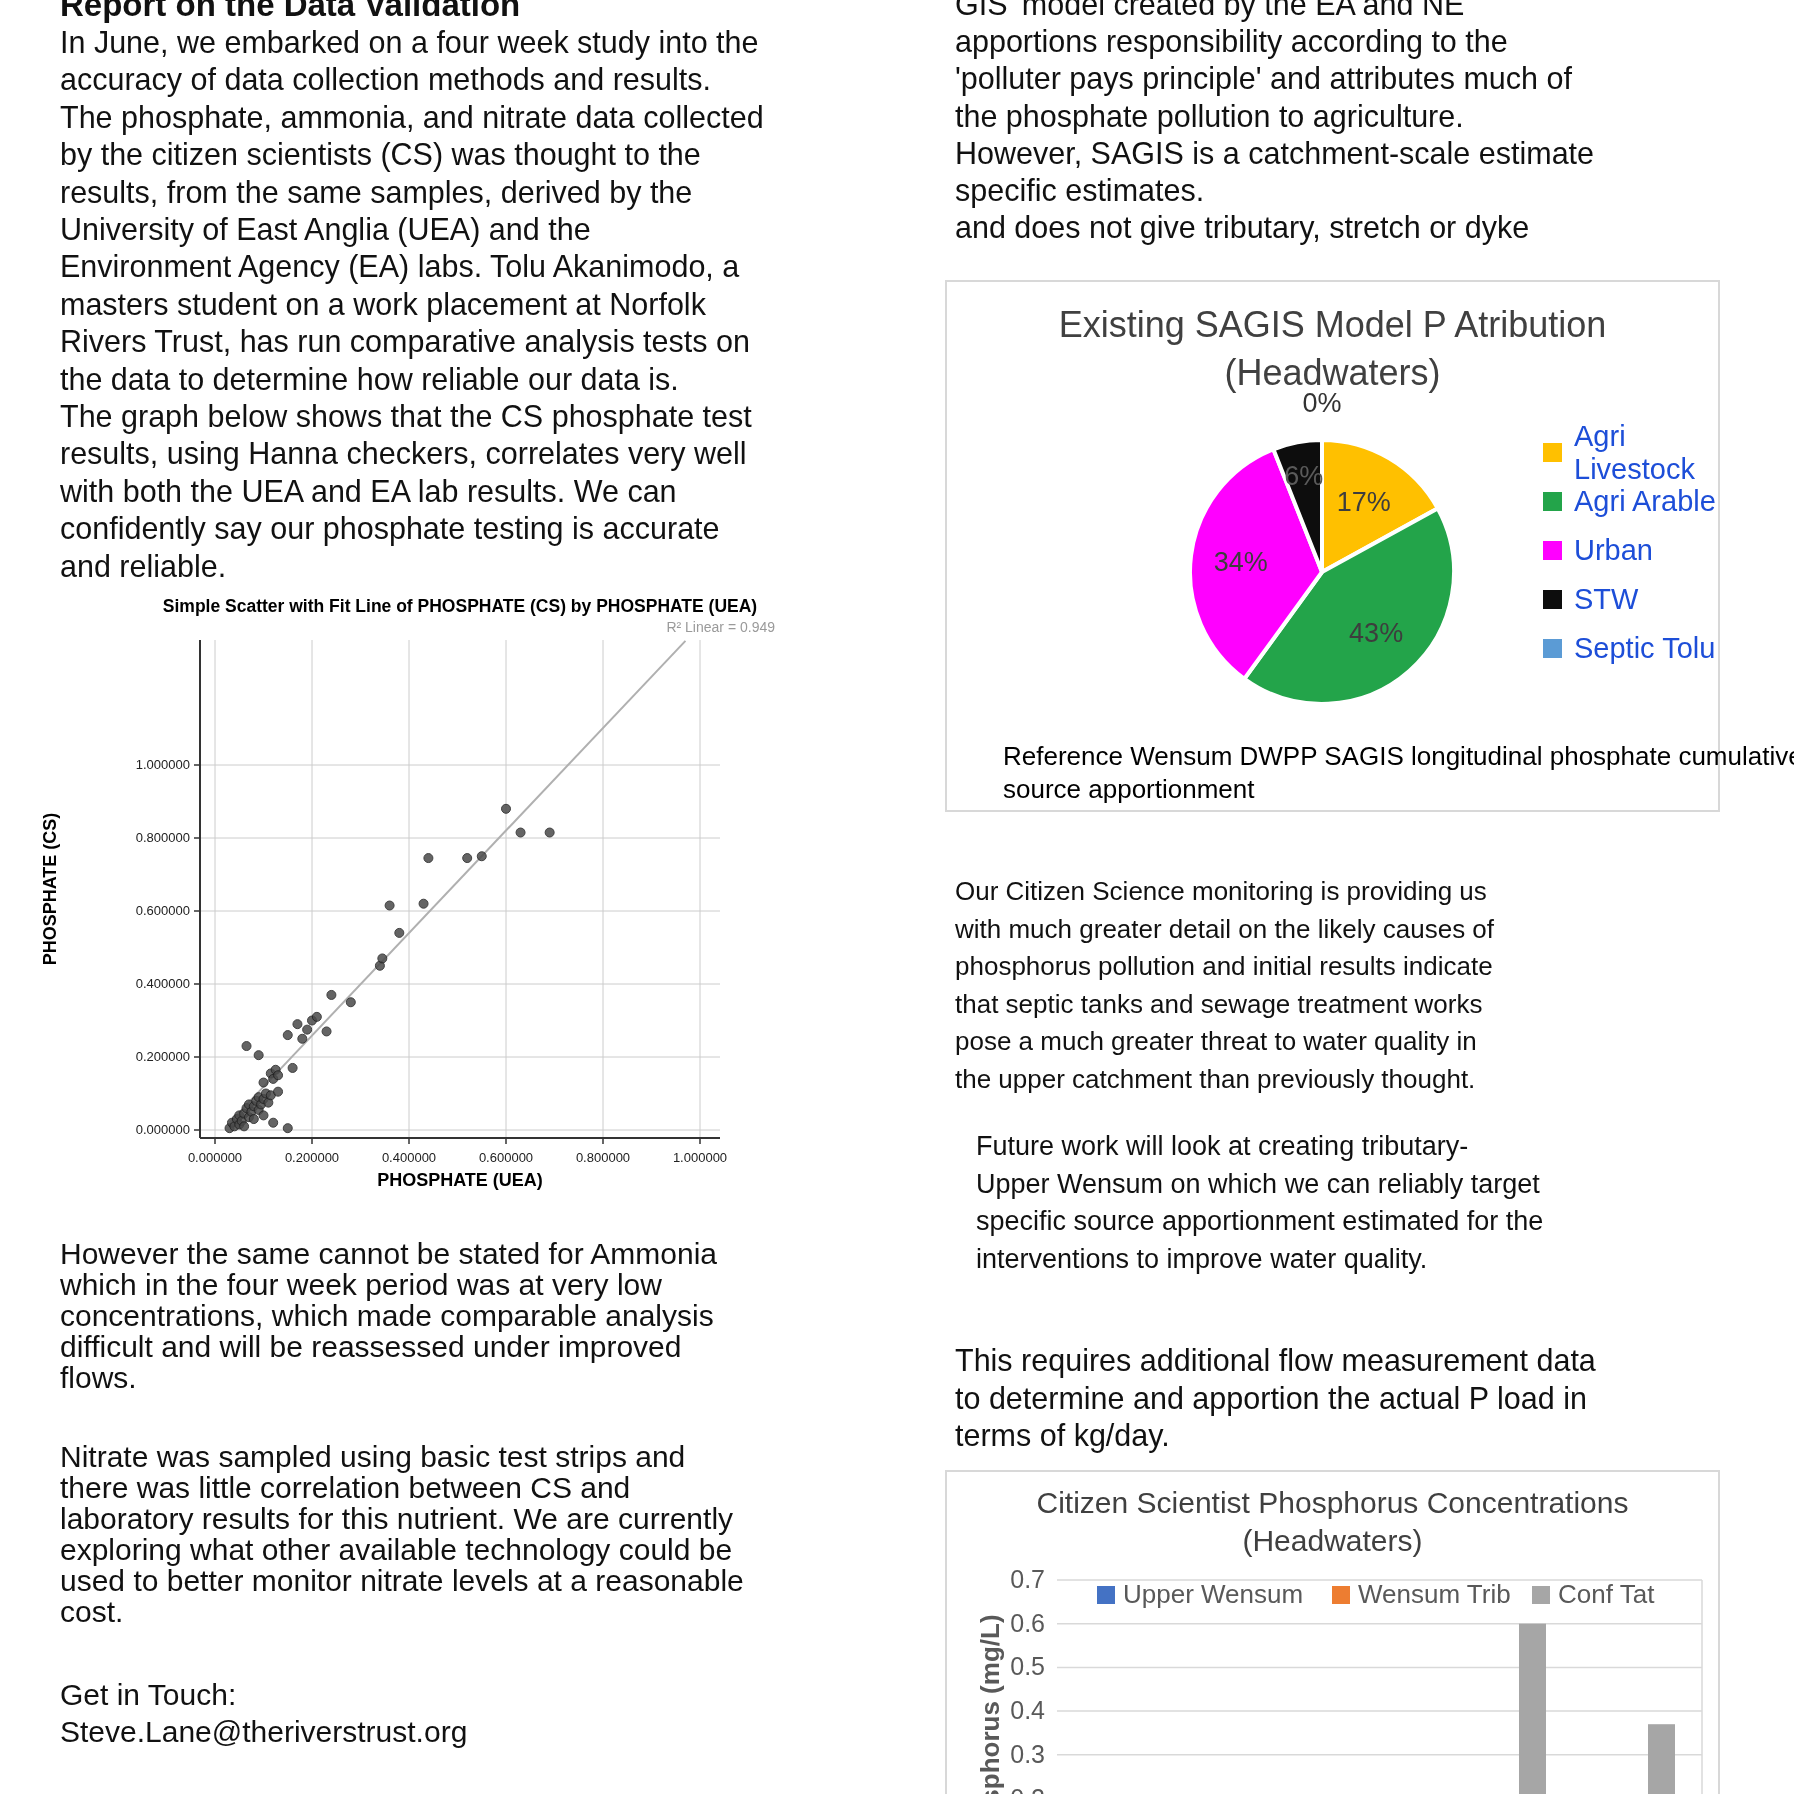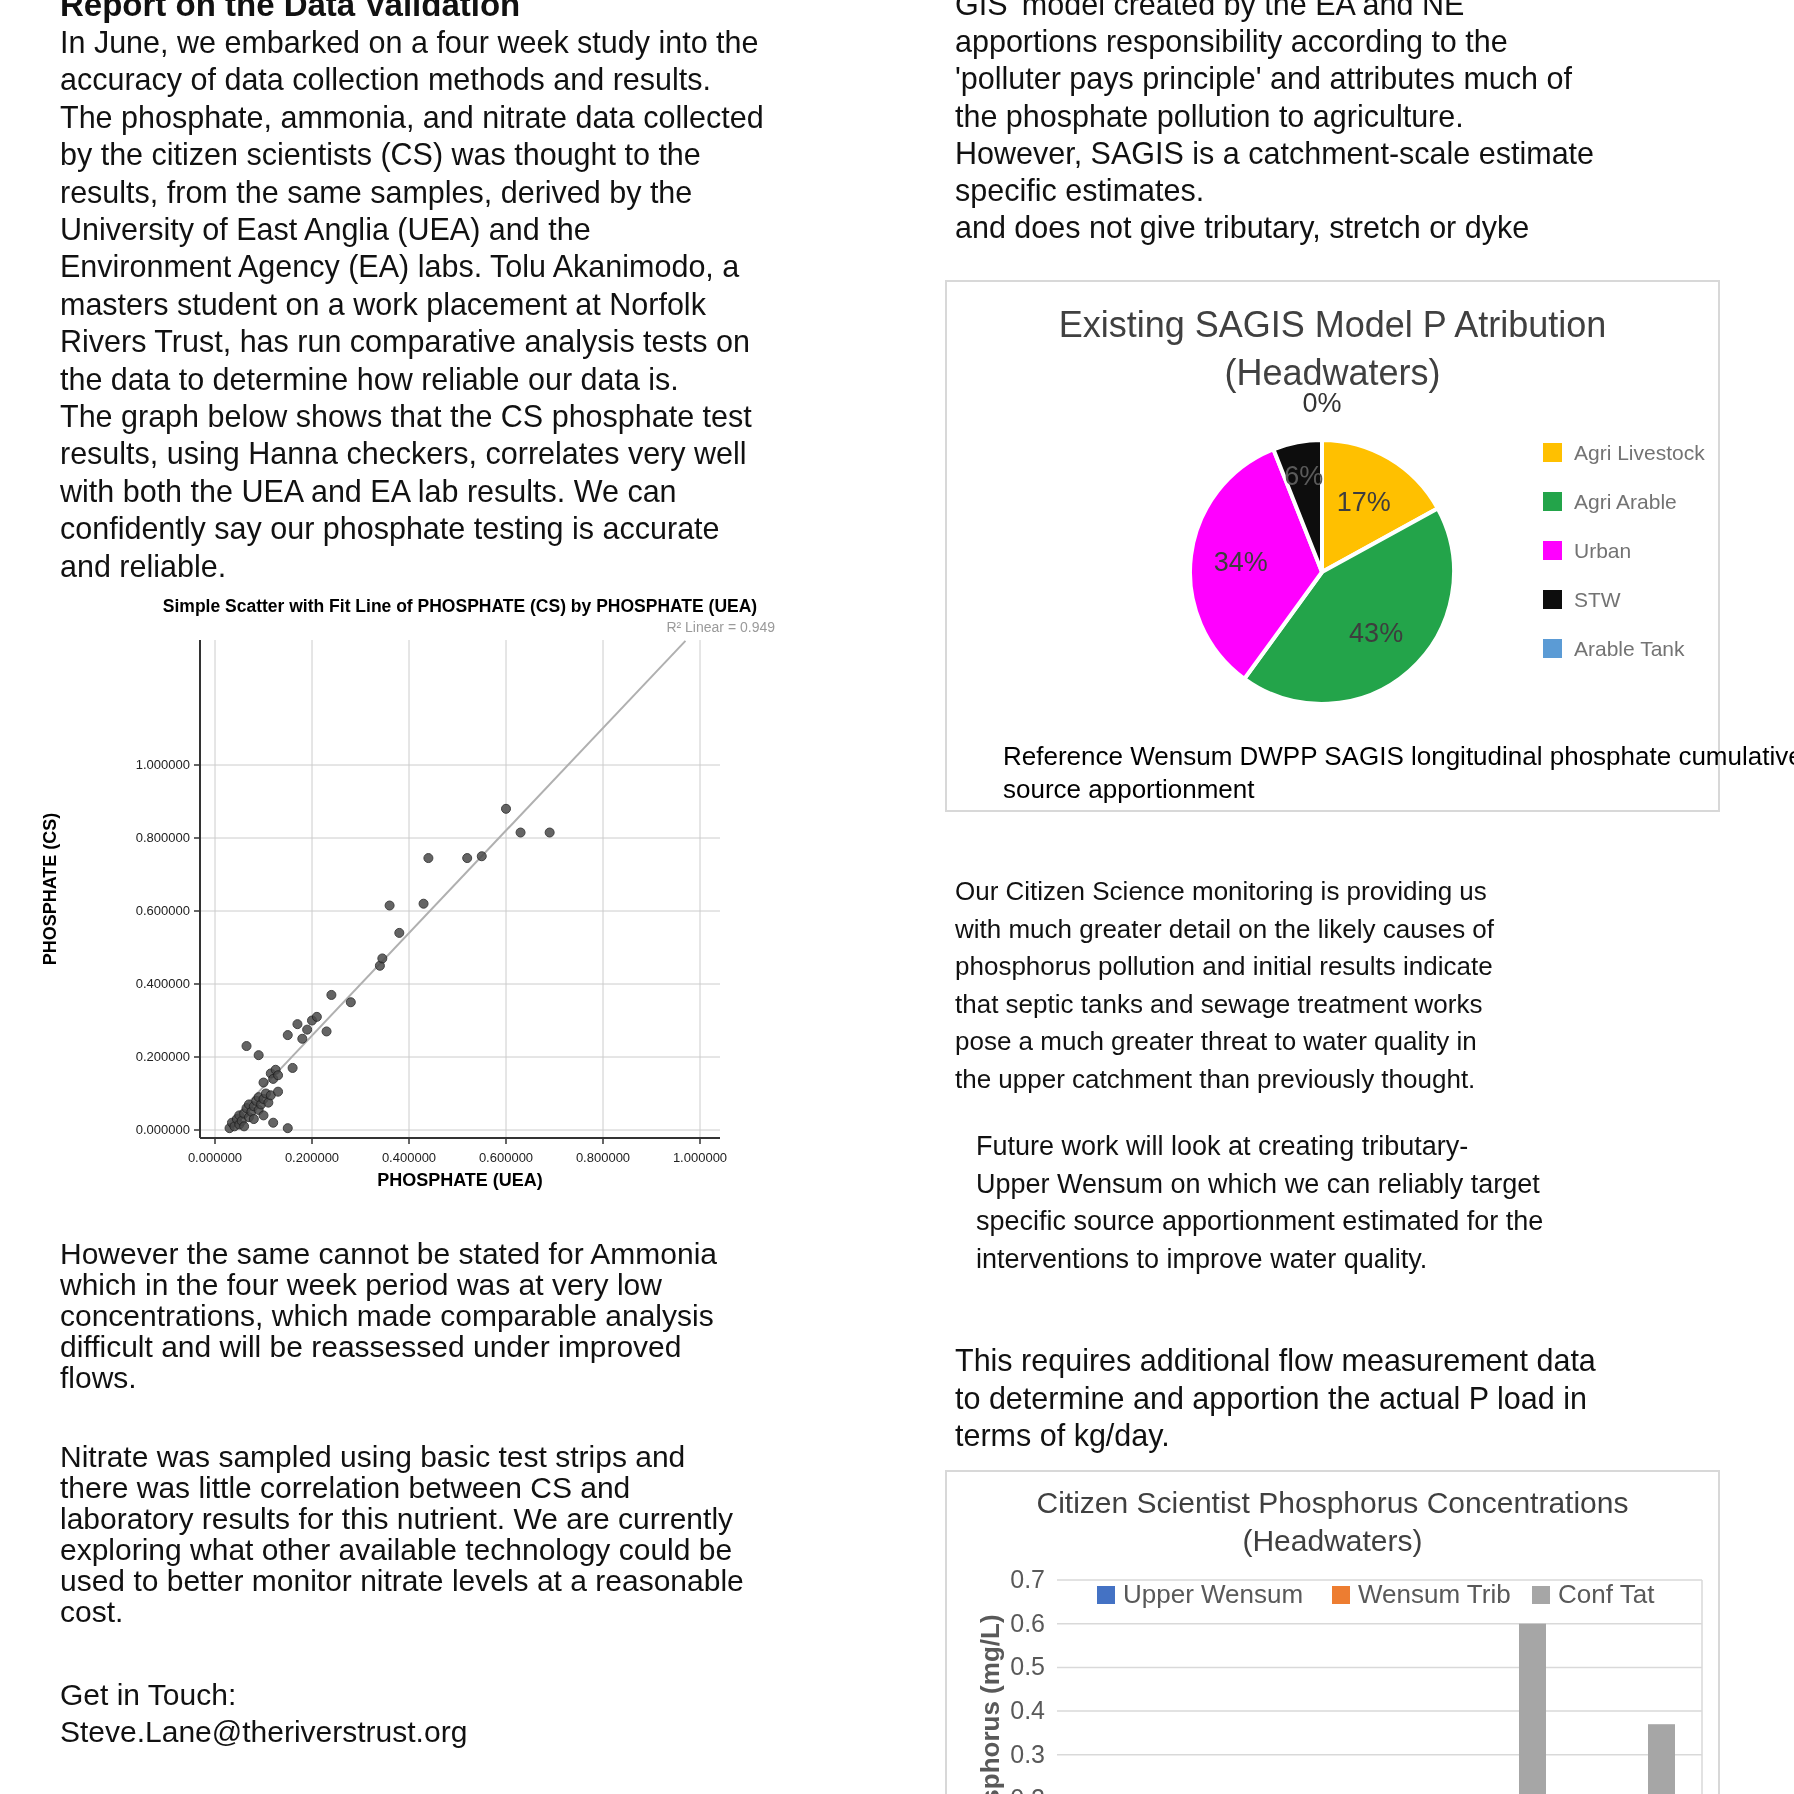--- a/index.html
+++ b/index.html
@@ -20,21 +20,21 @@
   #pie-panel{left:945px;top:280px;width:771px;height:528px;}
   #bar-panel{left:945px;top:1470px;width:771px;height:340px;}
   .chart-title{position:absolute;width:100%;text-align:center;color:#404040;}
   #pie-title1{top:22px;font-size:36px;}
   #pie-title2{top:70px;font-size:36px;}
   #bar-title1{top:14px;font-size:30px;}
   #bar-title2{top:52px;font-size:30px;}
   #pie-legend{position:absolute;left:596px;top:146px;}
   .legend-item{display:flex;align-items:center;height:49px;}
   .legend-swatch{width:19px;height:19px;margin-right:12px;flex:0 0 auto;}
-  .legend-label{font-size:21px;color:#737373;}
+  .legend-label{font-size:29px;color:#1d4ed8;}
   #pie-caption{position:absolute;left:56px;top:458px;font-size:26px;line-height:33px;color:#000;white-space:nowrap;}
   svg{position:absolute;left:0;top:0;}
 </style>
 </head>
 <body>
 
 <div class="page">
 
   <div class="para" id="heading">Report on the Data Validation</div>
   <div class="para" id="intro">
@@ -214,21 +214,21 @@
         <div class="legend-item">
           <span class="legend-swatch" style="background:#FF00FF"></span>
           <span class="legend-label">Urban</span>
         </div>
         <div class="legend-item">
           <span class="legend-swatch" style="background:#0d0d0d"></span>
           <span class="legend-label">STW</span>
         </div>
         <div class="legend-item">
           <span class="legend-swatch" style="background:#5B9BD5"></span>
-          <span class="legend-label">Arable Tank</span>
+          <span class="legend-label">Septic Tolu</span>
         </div>
       </div>
     <div id="pie-caption">
         <div>Reference Wensum DWPP SAGIS longitudinal phosphate cumulative</div>
         <div>source apportionment</div>
       </div>
   </div>
 
   <div class="para" id="citizen">
       <div>Our Citizen Science monitoring is providing us</div>

